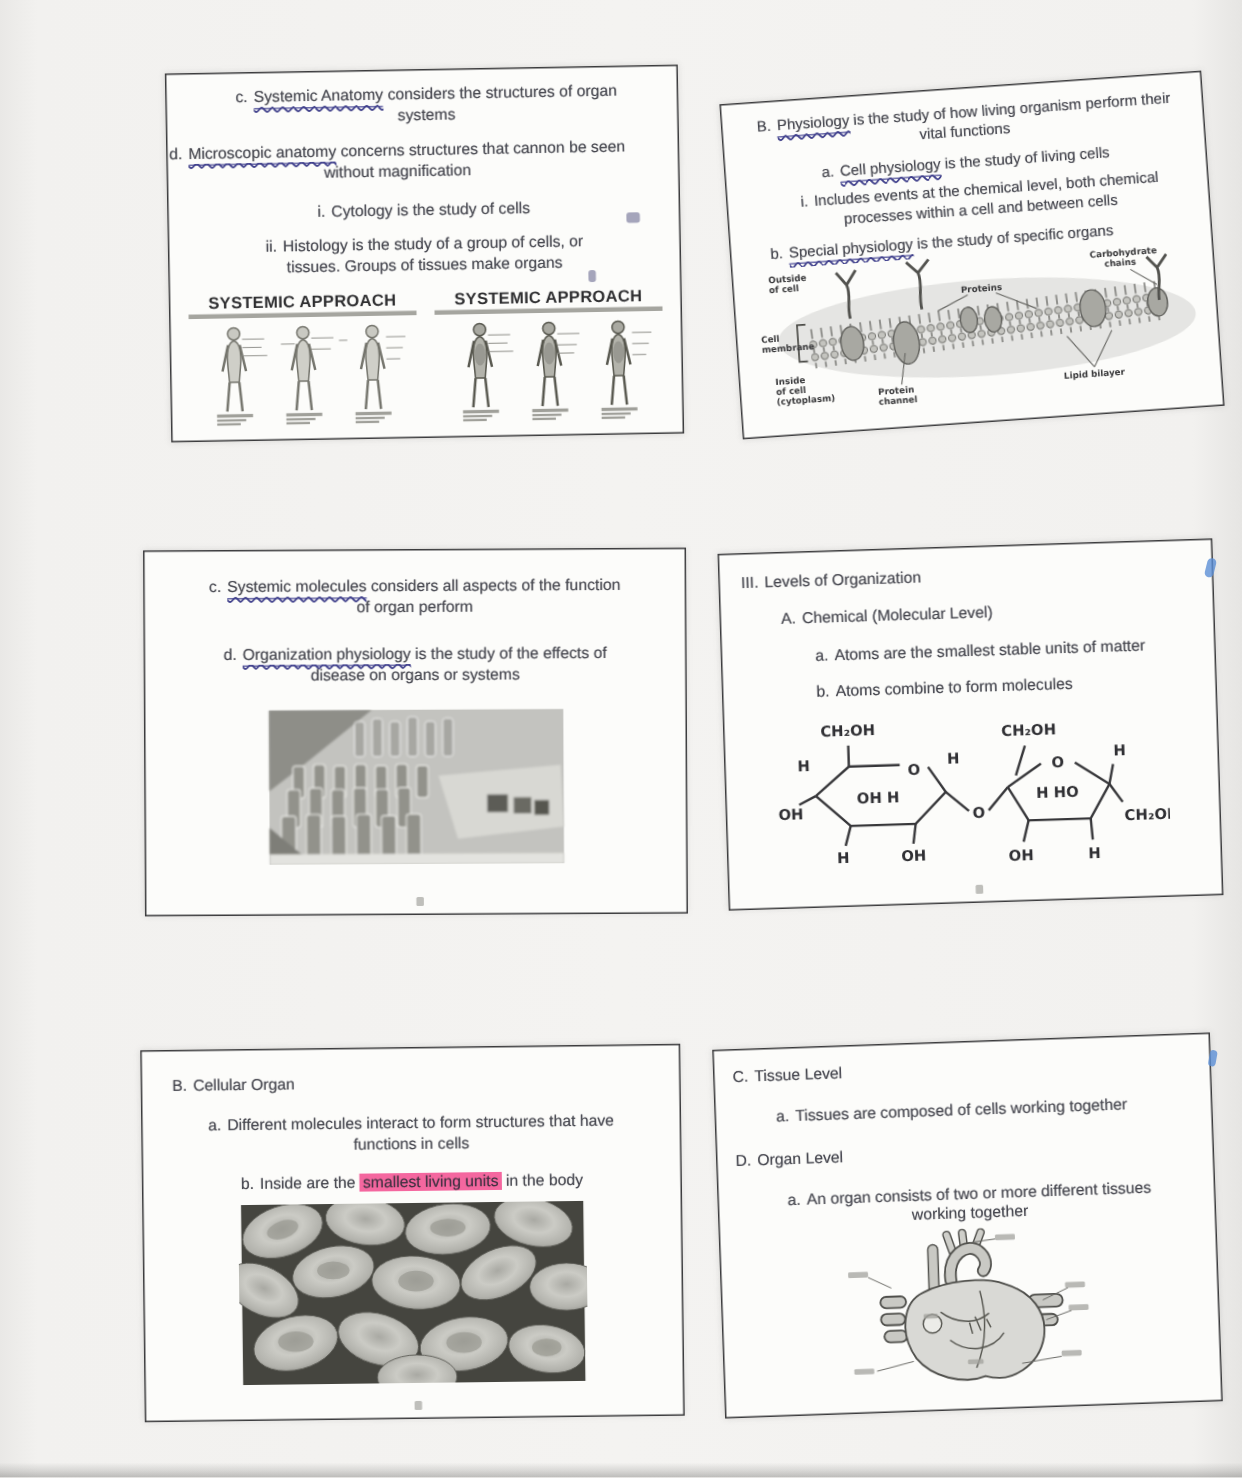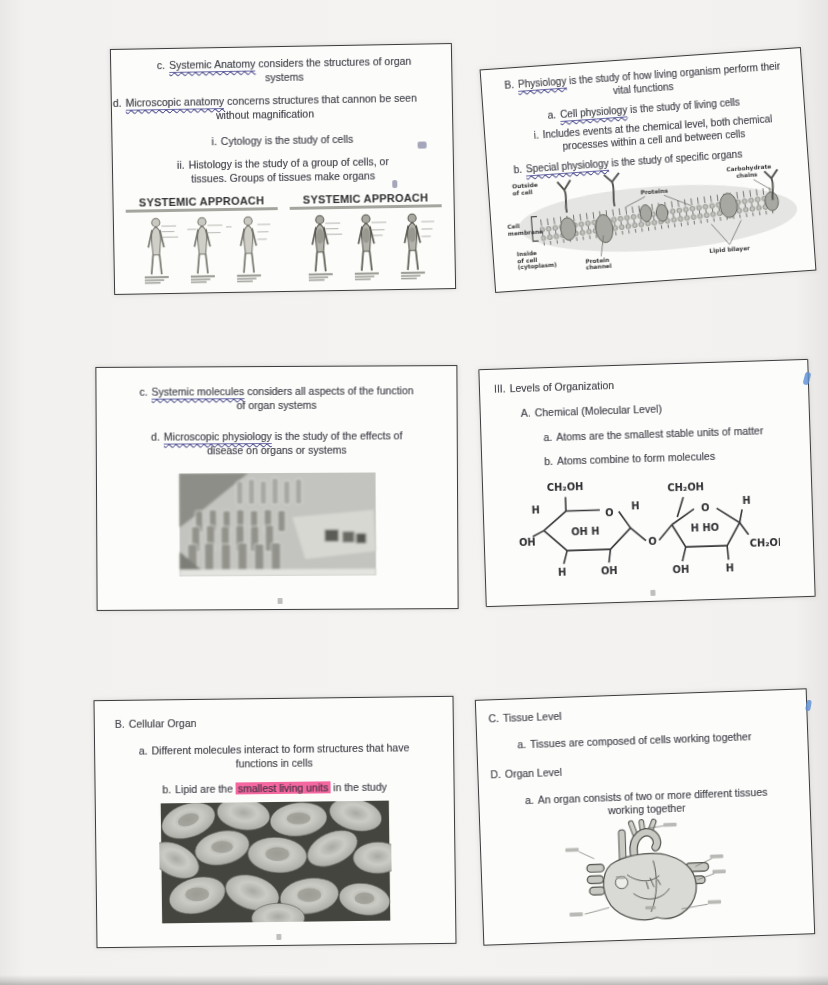--- a/index.html
+++ b/index.html
@@ -188,24 +188,24 @@
     <text class="dlbl" x="10" y="90">of cell</text>
     <text class="dlbl" x="10" y="97">(cytoplasm)</text>
     <text class="dlbl" x="82" y="95">Protein</text>
     <text class="dlbl" x="82" y="102">channel</text>
     <text class="dlbl" x="214" y="93">Lipid bilayer</text>
   </svg>
 </div>
 
 <div class="slide" style="left:96px;top:366px;width:362px;height:244px;transform:rotate(-0.3deg);">
   <p class="ln" style="margin:18px 42px 0 42px;">
-    <span class="mk">c.</span><span class="em">Systemic molecules</span><span> considers all aspects of the function of organ systems</span>
+    <span class="mk">c.</span><span class="em">Systemic molecules</span><span> considers all aspects of the function of organ perform</span>
   </p>
   <p class="ln" style="margin:17px 38px 0 38px;">
-    <span class="mk">d.</span><span class="em">Microscopic physiology</span><span> is the study of the effects of disease on organs or systems</span>
+    <span class="mk">d.</span><span class="em">Organization physiology</span><span> is the study of the effects of disease on organs or systems</span>
   </p>
   <svg class="photo" viewBox="0 0 200 105" style="width:205px;height:103px;margin-top:16px;">
     <defs>
         <filter id="blur1">
           <feGaussianBlur stdDeviation="0.9"></feGaussianBlur>
         </filter>
       </defs>
     <rect x="0" y="0" width="200" height="105" fill="#c3c3bf"></rect>
     <g filter="url(#blur1)">
       <polygon points="0,0 70,0 20,40 0,55" fill="#8e8e88"></polygon>
@@ -301,21 +301,21 @@
 </div>
 
 <div class="slide" style="left:95px;top:698px;width:360px;height:248px;transform:rotate(-0.7deg);">
   <p class="ln l" style="margin:17px 10px 0 20px;">
     <span class="mk">B.</span><span>Cellular Organ</span>
   </p>
   <p class="ln" style="margin:13px 42px 0 42px;">
     <span class="mk">a.</span><span>Different molecules interact to form structures that have functions in cells</span>
   </p>
   <p class="ln" style="margin:11px 30px 0 30px;">
-    <span class="mk">b.</span><span>Lipid are the </span><span class="hl">smallest living units</span><span> in the study</span>
+    <span class="mk">b.</span><span>Inside are the </span><span class="hl">smallest living units</span><span> in the body</span>
   </p>
   <svg class="photo" viewBox="0 0 232 122" style="width:232px;height:120px;margin-top:7px;">
     <defs>
       <radialGradient id="rbc" cx="50%" cy="45%" r="65%">
         <stop offset="0%" stop-color="#a9a9a3"></stop>
         <stop offset="40%" stop-color="#cbcbc5"></stop>
         <stop offset="75%" stop-color="#b2b2ac"></stop>
         <stop offset="100%" stop-color="#82827c"></stop>
       </radialGradient>
     </defs>

